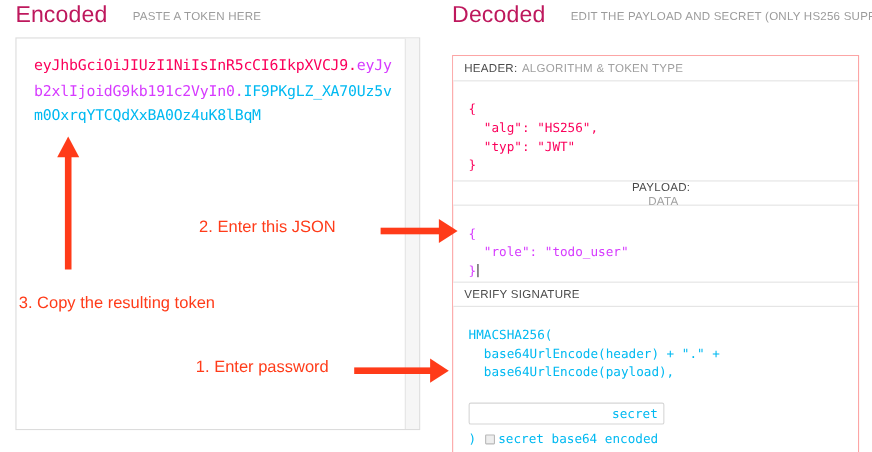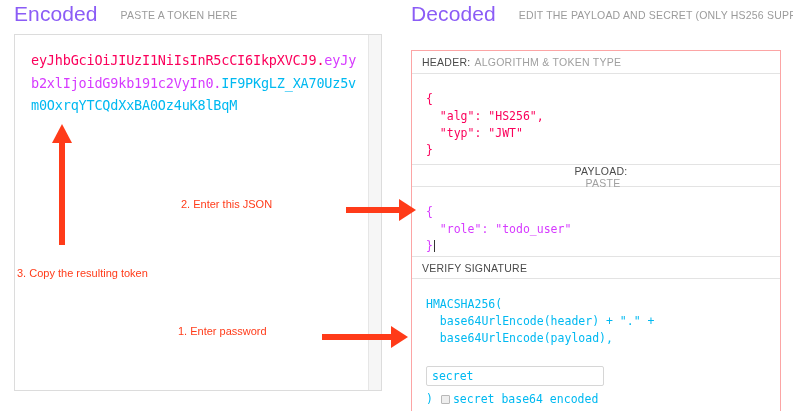--- a/index.html
+++ b/index.html
@@ -15,21 +15,21 @@
     overflow: hidden;
   }
 
   
   .section-title {
     position: absolute;
     white-space: nowrap;
   }
   .section-title .big {
     font-size: 21px;
-    color: #8b5cf6;
+    color: #be185d;
     font-weight: 400;
     letter-spacing: 0.1px;
   }
   .section-title .sub {
     font-size: 10.5px;
     color: #9b9b9b;
     letter-spacing: 0.2px;
     margin-left: 7px;
     position: relative;
     top: -2px;
@@ -146,20 +146,21 @@
     box-sizing: border-box;
     border: 1px solid #d6d6d6;
     border-radius: 2px;
     background: #ffffff;
     font-family: "DejaVu Sans Mono", monospace;
     font-size: 11.5px;
     color: #00b9f1;
     padding: 0 5px;
     outline: none;
     line-height: 18px;
+    text-align: right;
   }
   #verify-last-line {
     position: absolute;
     left: 14px;
     top: 111px;
     font-family: "DejaVu Sans Mono", monospace;
     font-size: 11.5px;
     color: #00b9f1;
     white-space: nowrap;
     display: flex;
@@ -173,21 +174,21 @@
     display: inline-block;
     margin: 0 3px 0 8px;
     box-sizing: border-box;
     border-radius: 1px;
   }
 
   
   .annot-text {
     position: absolute;
     color: #ff3b19;
-    font-size: 11px;
+    font-size: 15px;
     font-family: "Liberation Sans", sans-serif;
     white-space: nowrap;
   }
   #annot-1 { left: 178px; top: 325px; }
   #annot-2 { left: 181px; top: 198px; }
   #annot-3 { left: 17px;  top: 267px; }
 
   .arrow-h {
     position: absolute;
     height: 6px;
@@ -244,21 +245,21 @@
     <span>HEADER:</span>
     <span class="dim">ALGORITHM &amp; TOKEN TYPE</span>
   </div>
   <div class="sec-body j-red" id="body-header">{
   "alg": "HS256",
   "typ": "JWT"
 }</div>
 
   <div class="sec-bar" id="bar-payload">
     <span>PAYLOAD:</span>
-    <span class="dim">PASTE</span>
+    <span class="dim">DATA</span>
   </div>
   <div class="sec-body j-purple" id="body-payload"><span>{
   "role": "todo_user"
 }</span><span id="payload-caret"></span></div>
 
   <div class="sec-bar" id="bar-verify">
     <span>VERIFY SIGNATURE</span>
   </div>
   <div class="sec-body j-blue" id="body-verify"><span>HMACSHA256(</span>
 <span>  base64UrlEncode(header) + "." +</span>

